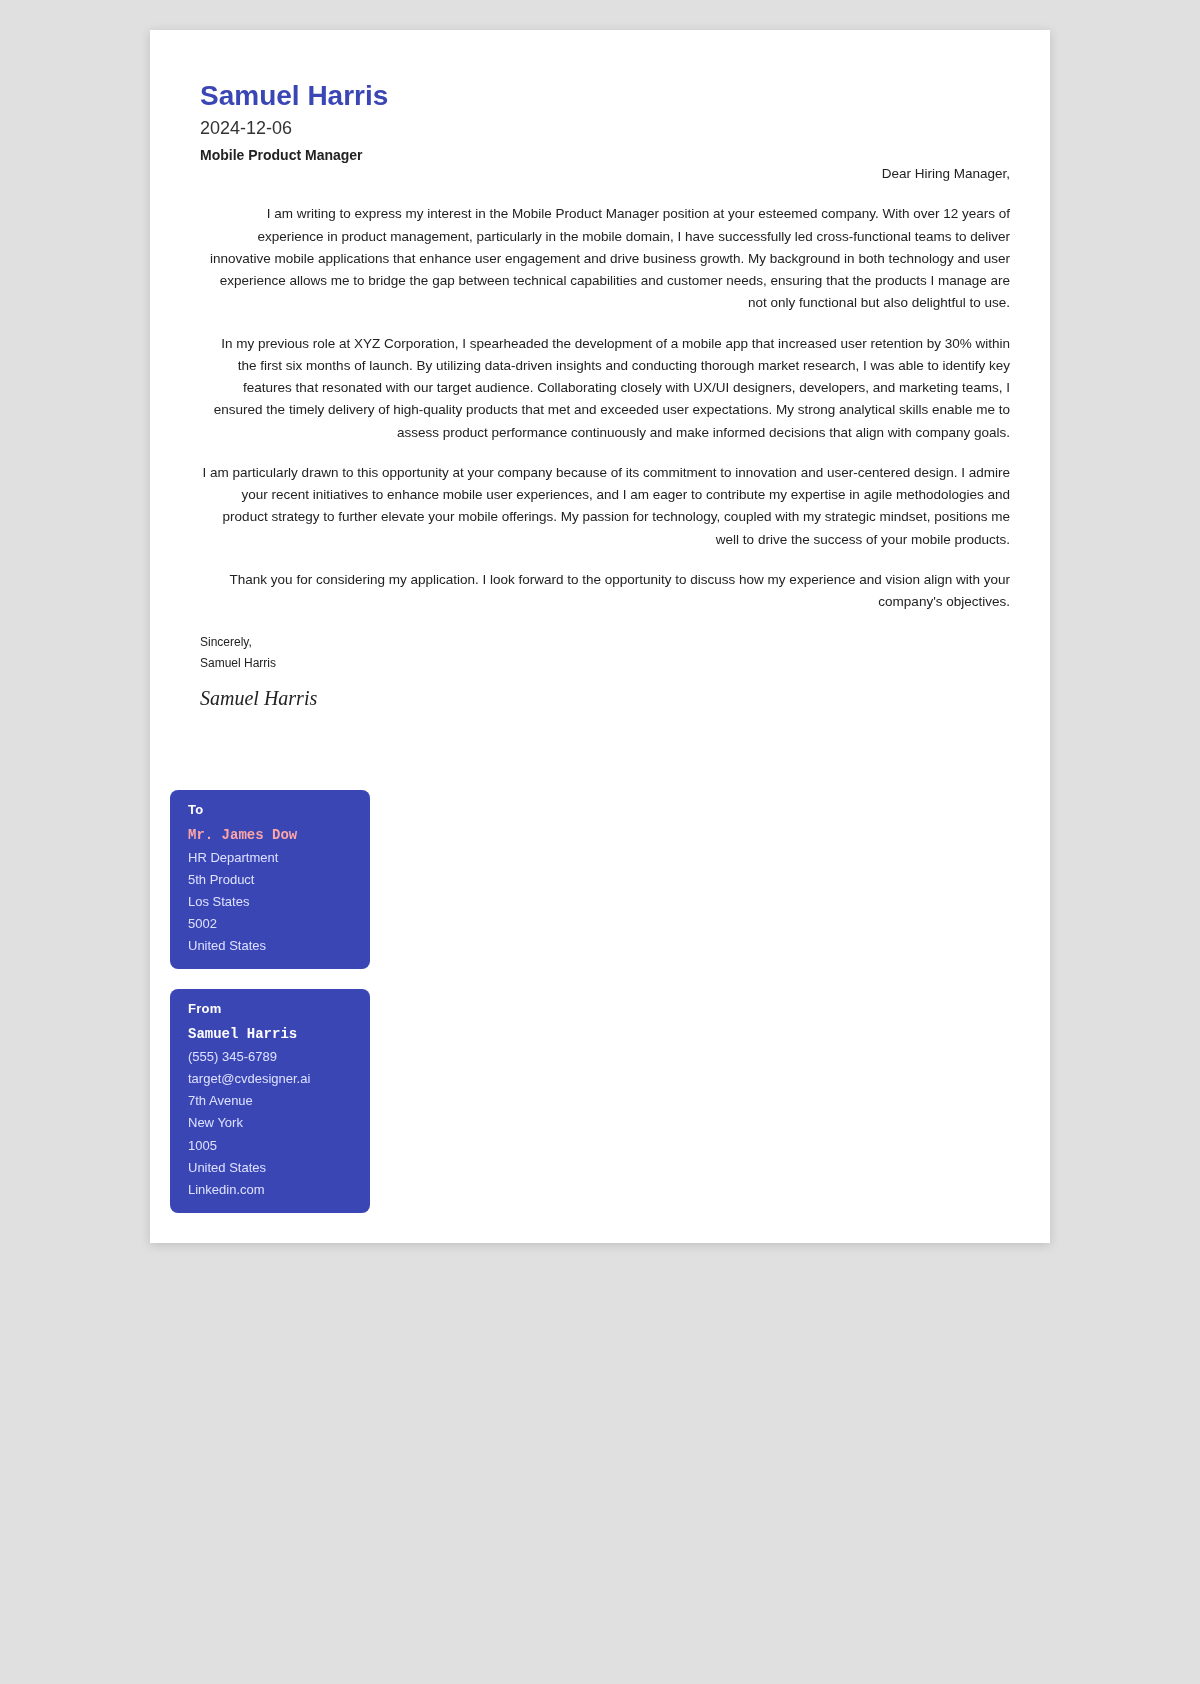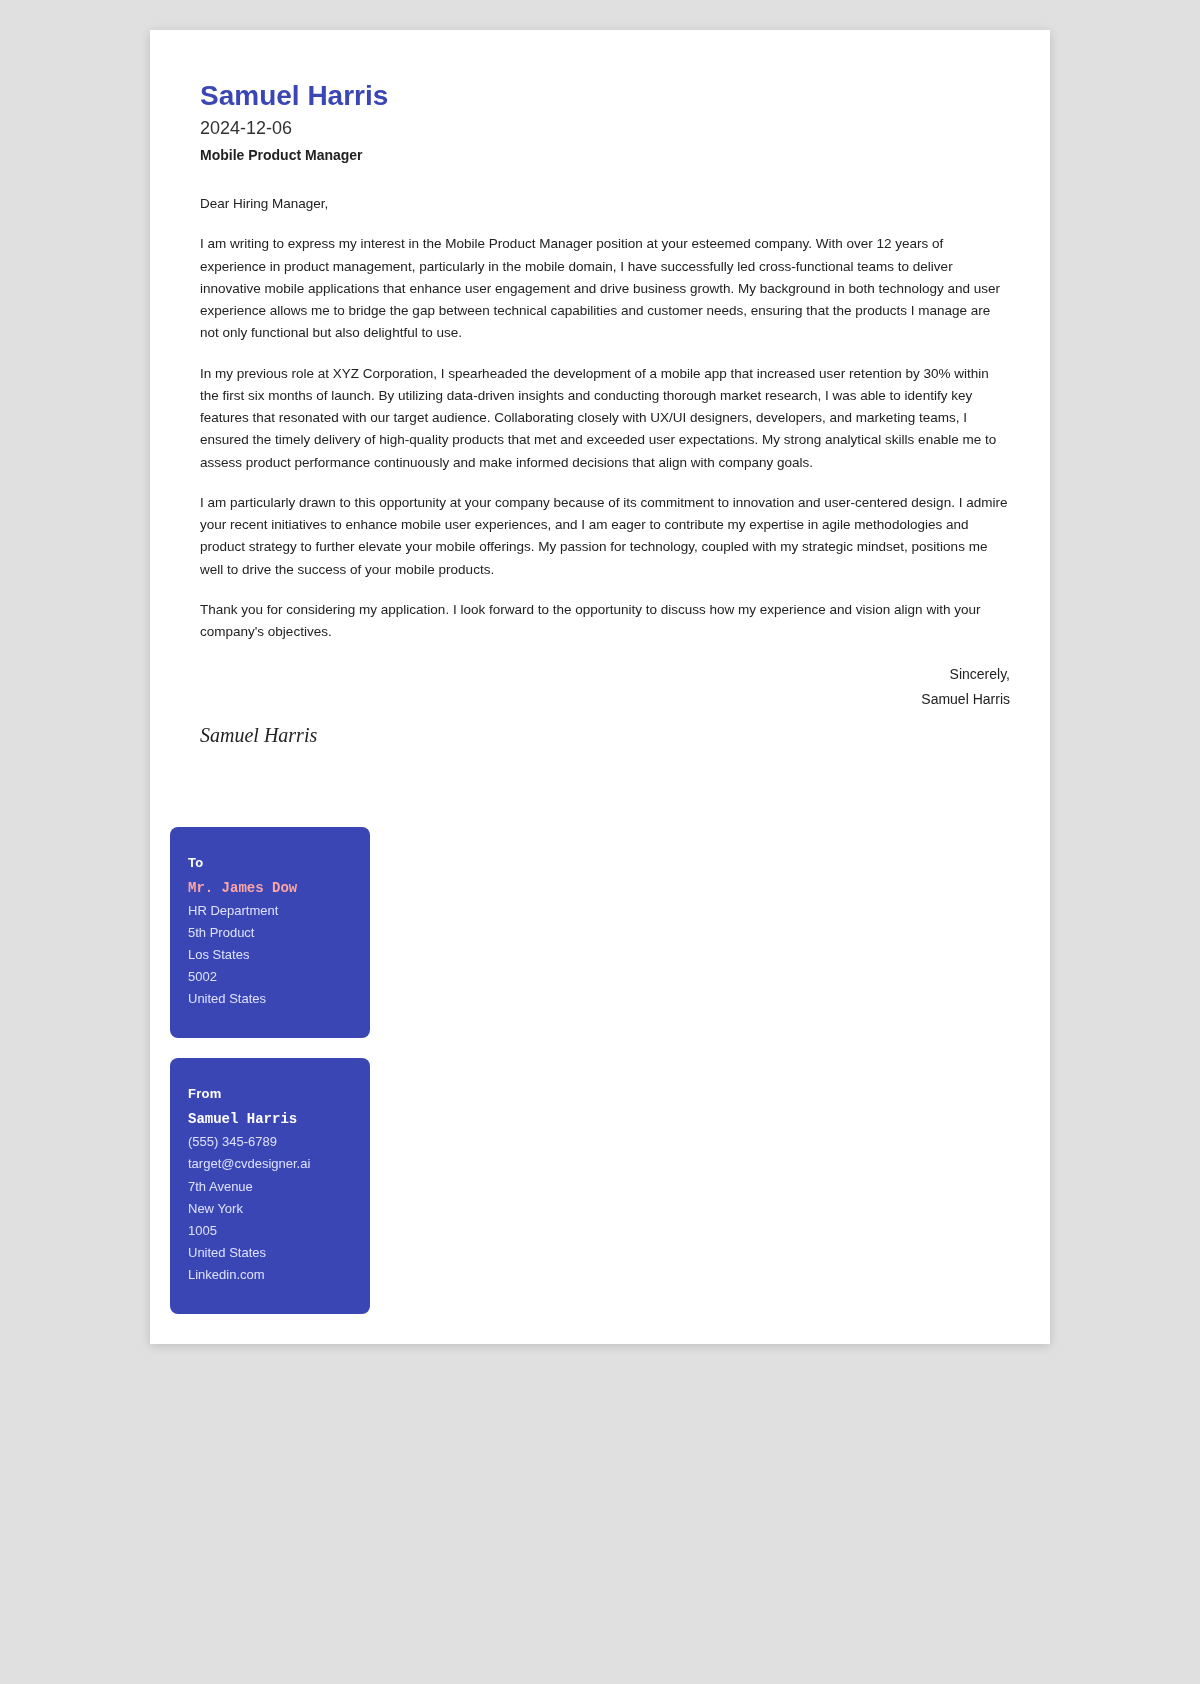--- a/index.html
+++ b/index.html
@@ -50,54 +50,53 @@
     .sender-date {
       font-size: 18px;
       color: #333;
       margin-bottom: 8px;
     }
 
     .sender-title {
       font-size: 14px;
       font-weight: 700;
       color: #222;
-      margin-bottom: 30px;
     }
 
     .letter-body {
       font-size: 13.5px;
       color: #222;
       line-height: 1.65;
     }
 
     .letter-body p {
       margin-bottom: 18px;
+      text-align: right;
     }
 
     .closing {
       margin-top: 16px;
-      font-size: 14px;
+      font-size: 12px;
       color: #222;
       line-height: 1.8;
-      text-align: right;
     }
 
     .signature {
       margin-top: 12px;
       font-family: 'Georgia', serif;
       font-style: italic;
       font-size: 20px;
       color: #222;
     }
 
     
     .info-card {
       background: #3b46b5;
       border-radius: 8px;
-      padding: 28px 18px;
+      padding: 12px 18px;
       color: #fff;
     }
 
     .card-section-title {
       font-size: 13px;
       font-weight: 700;
       color: #fff;
       margin-bottom: 10px;
       letter-spacing: 0.3px;
     }

